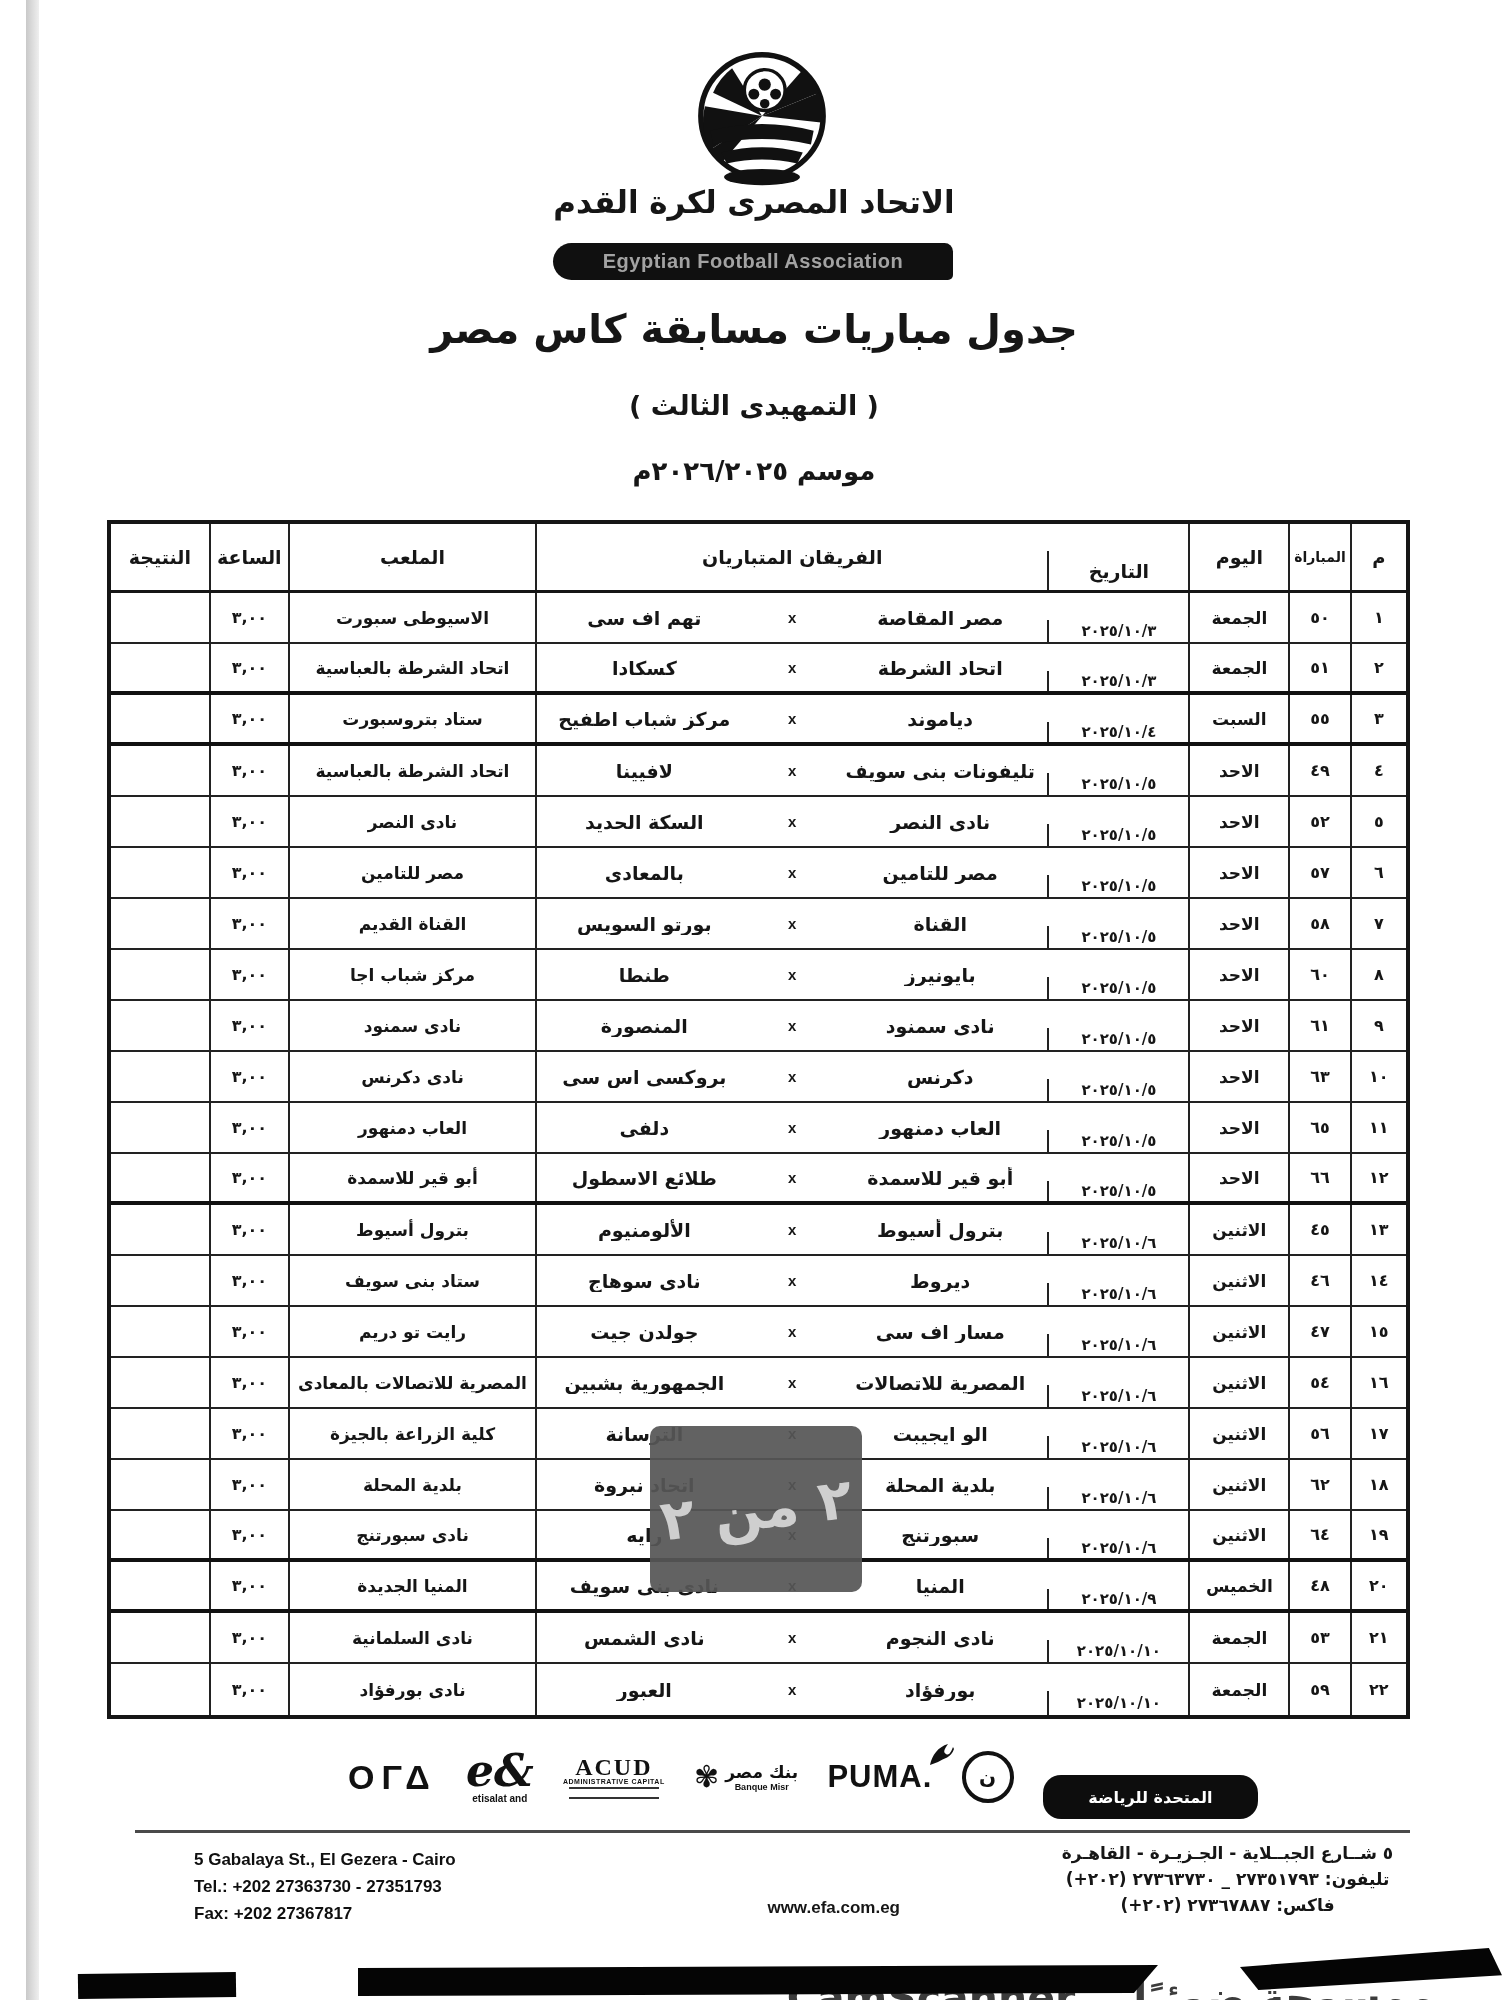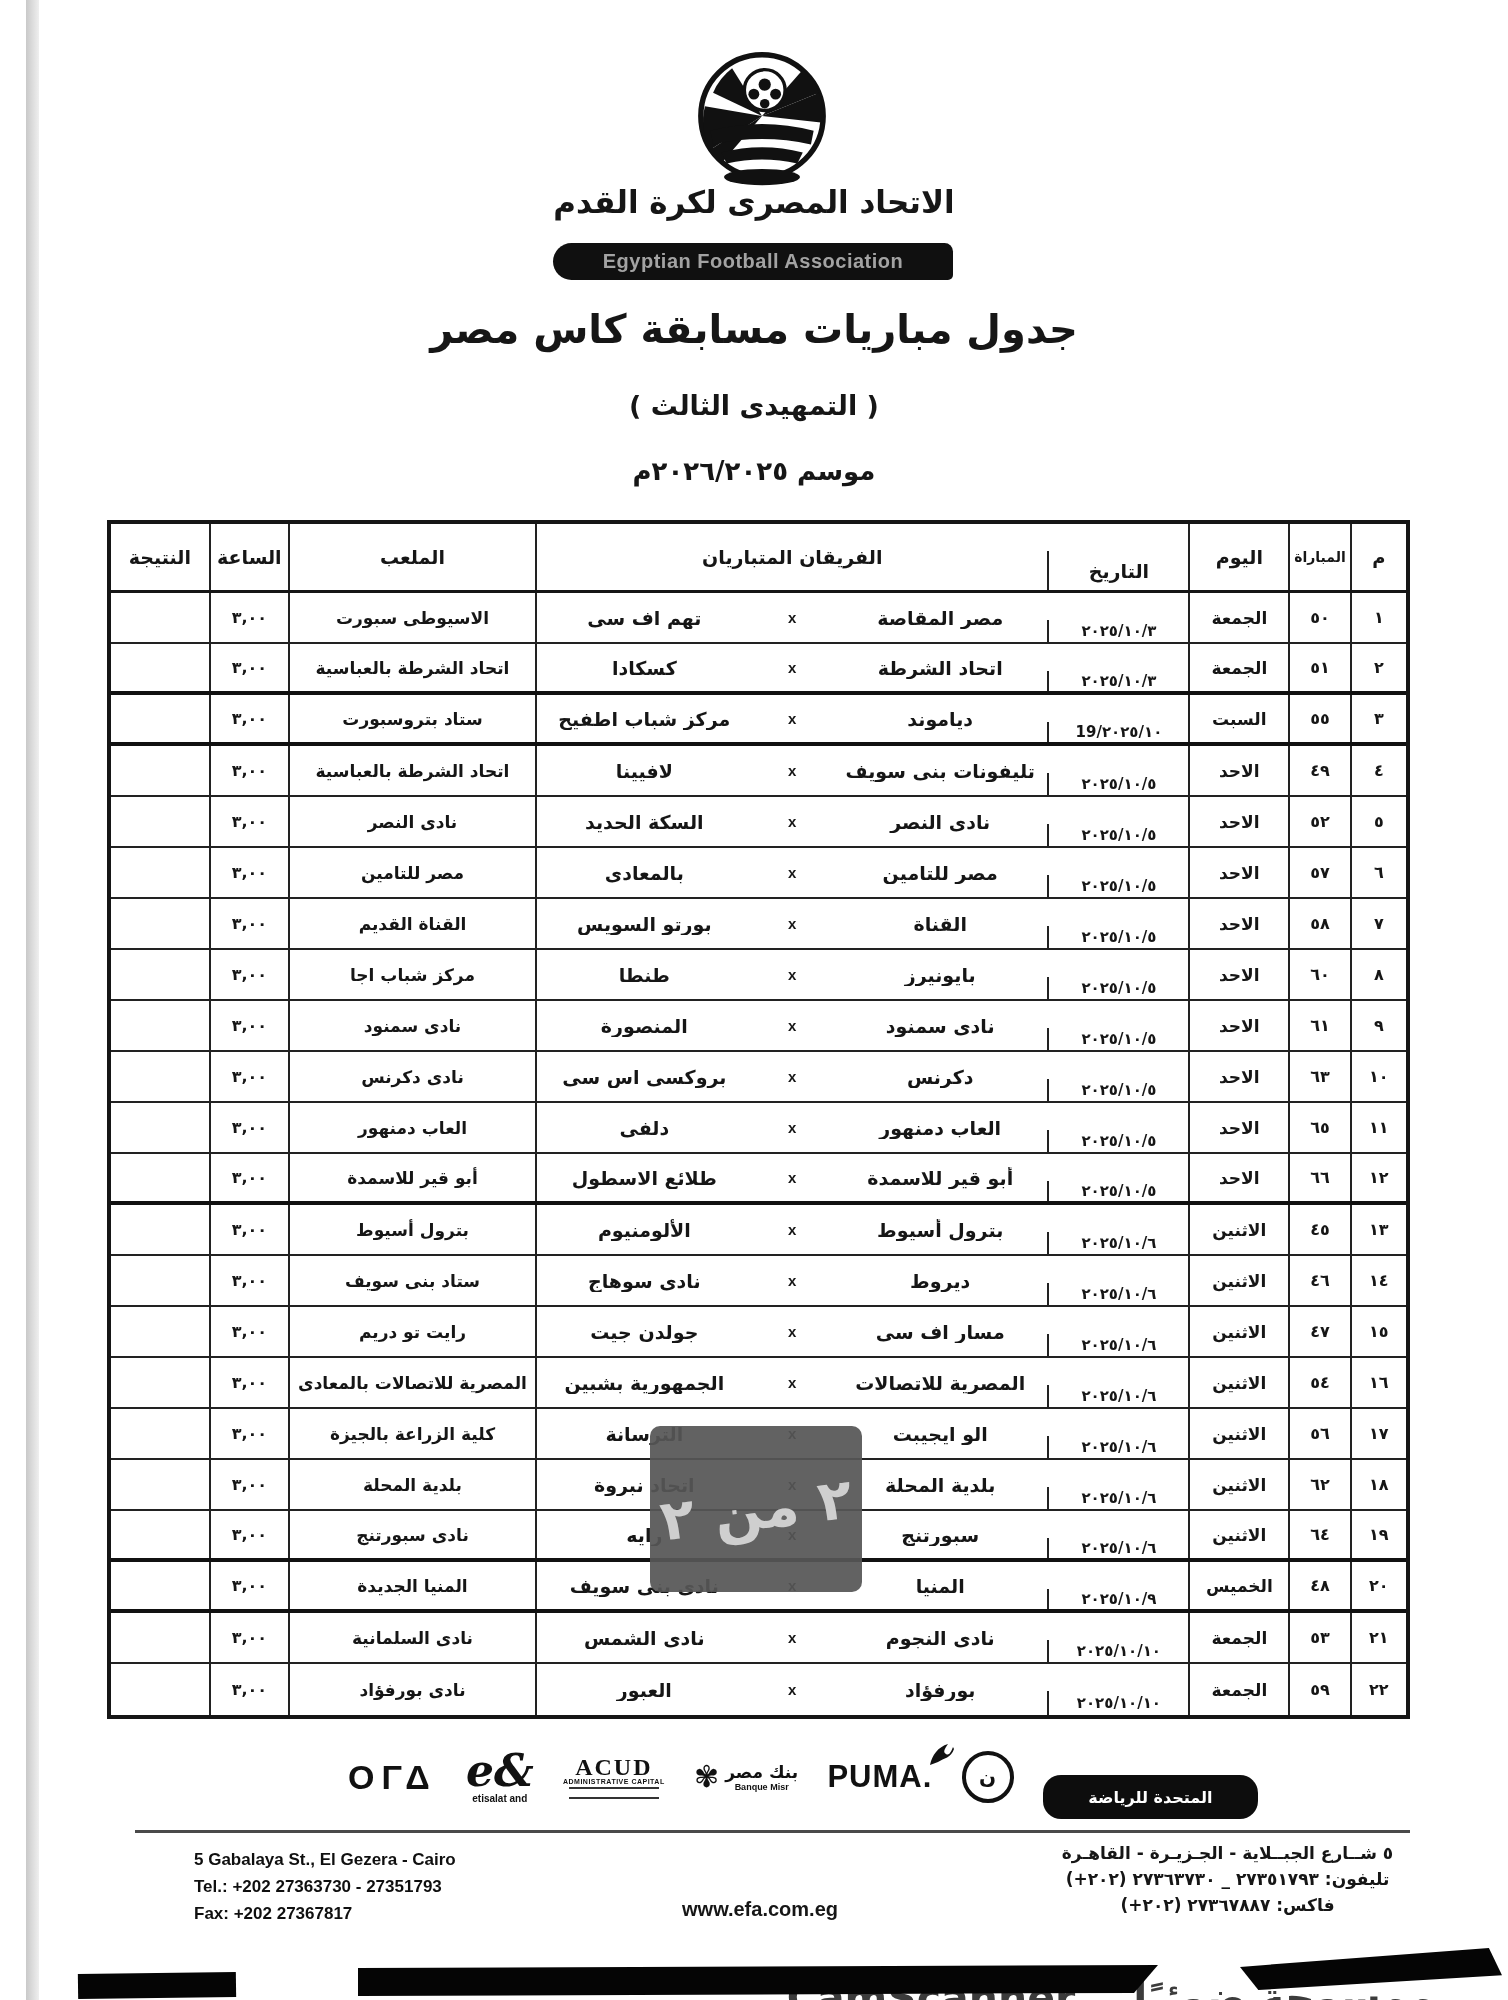--- a/index.html
+++ b/index.html
@@ -79,21 +79,21 @@
   .sp-on{width:44px;height:44px;border:4px solid #111;border-radius:50%;
     display:flex;align-items:center;justify-content:center;font-size:20px;}
   .sp-united{background:#0d0d0d;border-radius:18px;height:44px;min-width:215px;
     display:flex;align-items:center;justify-content:center;margin-top:40px;}
   .sp-united span{color:#fff;font-size:16px;}
 
   .divider{left:135px;top:1830px;width:1275px;height:3px;background:#4a4a4a;}
 
   
   .addr-en{left:194px;top:1846px;font-size:17px;line-height:27px;color:#0f0f0f;}
-  .website{left:620px;top:1898px;width:280px;text-align:center;font-size:20px;}
+  .website{left:620px;top:1898px;width:280px;text-align:right;font-size:17px;}
   .addr-ar{left:960px;top:1840px;width:535px;text-align:center;font-size:17px;
     line-height:26px;direction:rtl;}
 
   
   .cam-text{left:775px;top:1974px;width:660px;font-size:41px;color:#3c3c3c;
     direction:rtl;white-space:nowrap;z-index:2;}
   .bar{background:#050505;z-index:5;}
   .bar-1{left:78px;top:1973px;width:158px;height:25px;transform:rotate(-.8deg);}
   .bar-2{left:358px;top:1965px;width:800px;height:31px;
     clip-path:polygon(0 10%,100% 0,97% 90%,0 100%);}
@@ -177,21 +177,21 @@
       </div>
       <div class="cell c-venue">اتحاد الشرطة بالعباسية</div>
       <div class="cell c-time">٣,٠٠</div>
       <div class="cell c-result"></div>
     </div>
 
     <div class="t-row group-end">
       <div class="cell c-no">٣</div>
       <div class="cell c-match">٥٥</div>
       <div class="cell c-day">السبت</div>
-      <div class="cell c-date">٢٠٢٥/١٠/19</div>
+      <div class="cell c-date">٢٠٢٥/١٠/٤</div>
       <div class="cell c-teams">
         <div class="teams-inner">
           <span class="team-home">دياموند</span>
           <span class="vs">x</span>
           <span class="team-away">مركز شباب اطفيح</span>
         </div>
       </div>
       <div class="cell c-venue">ستاد بتروسبورت</div>
       <div class="cell c-time">٣,٠٠</div>
       <div class="cell c-result"></div>

